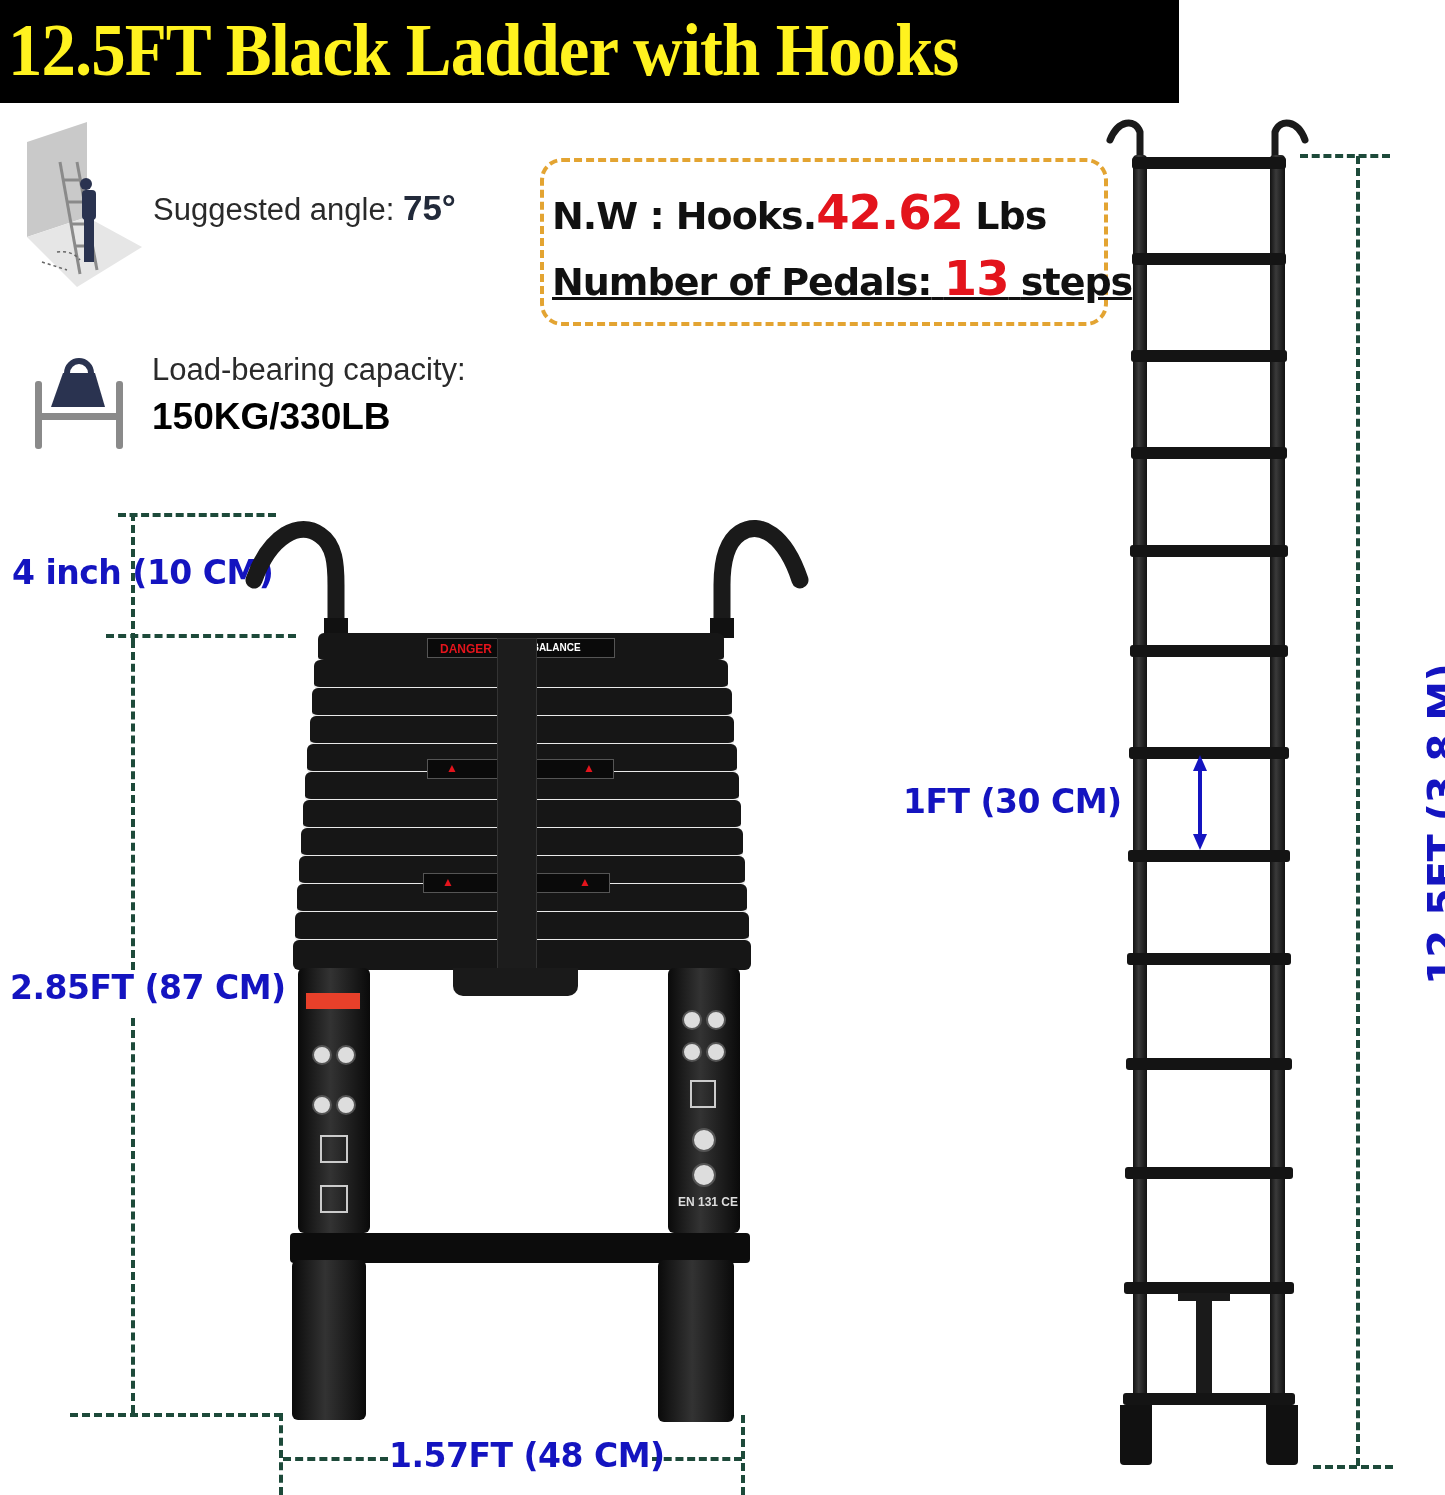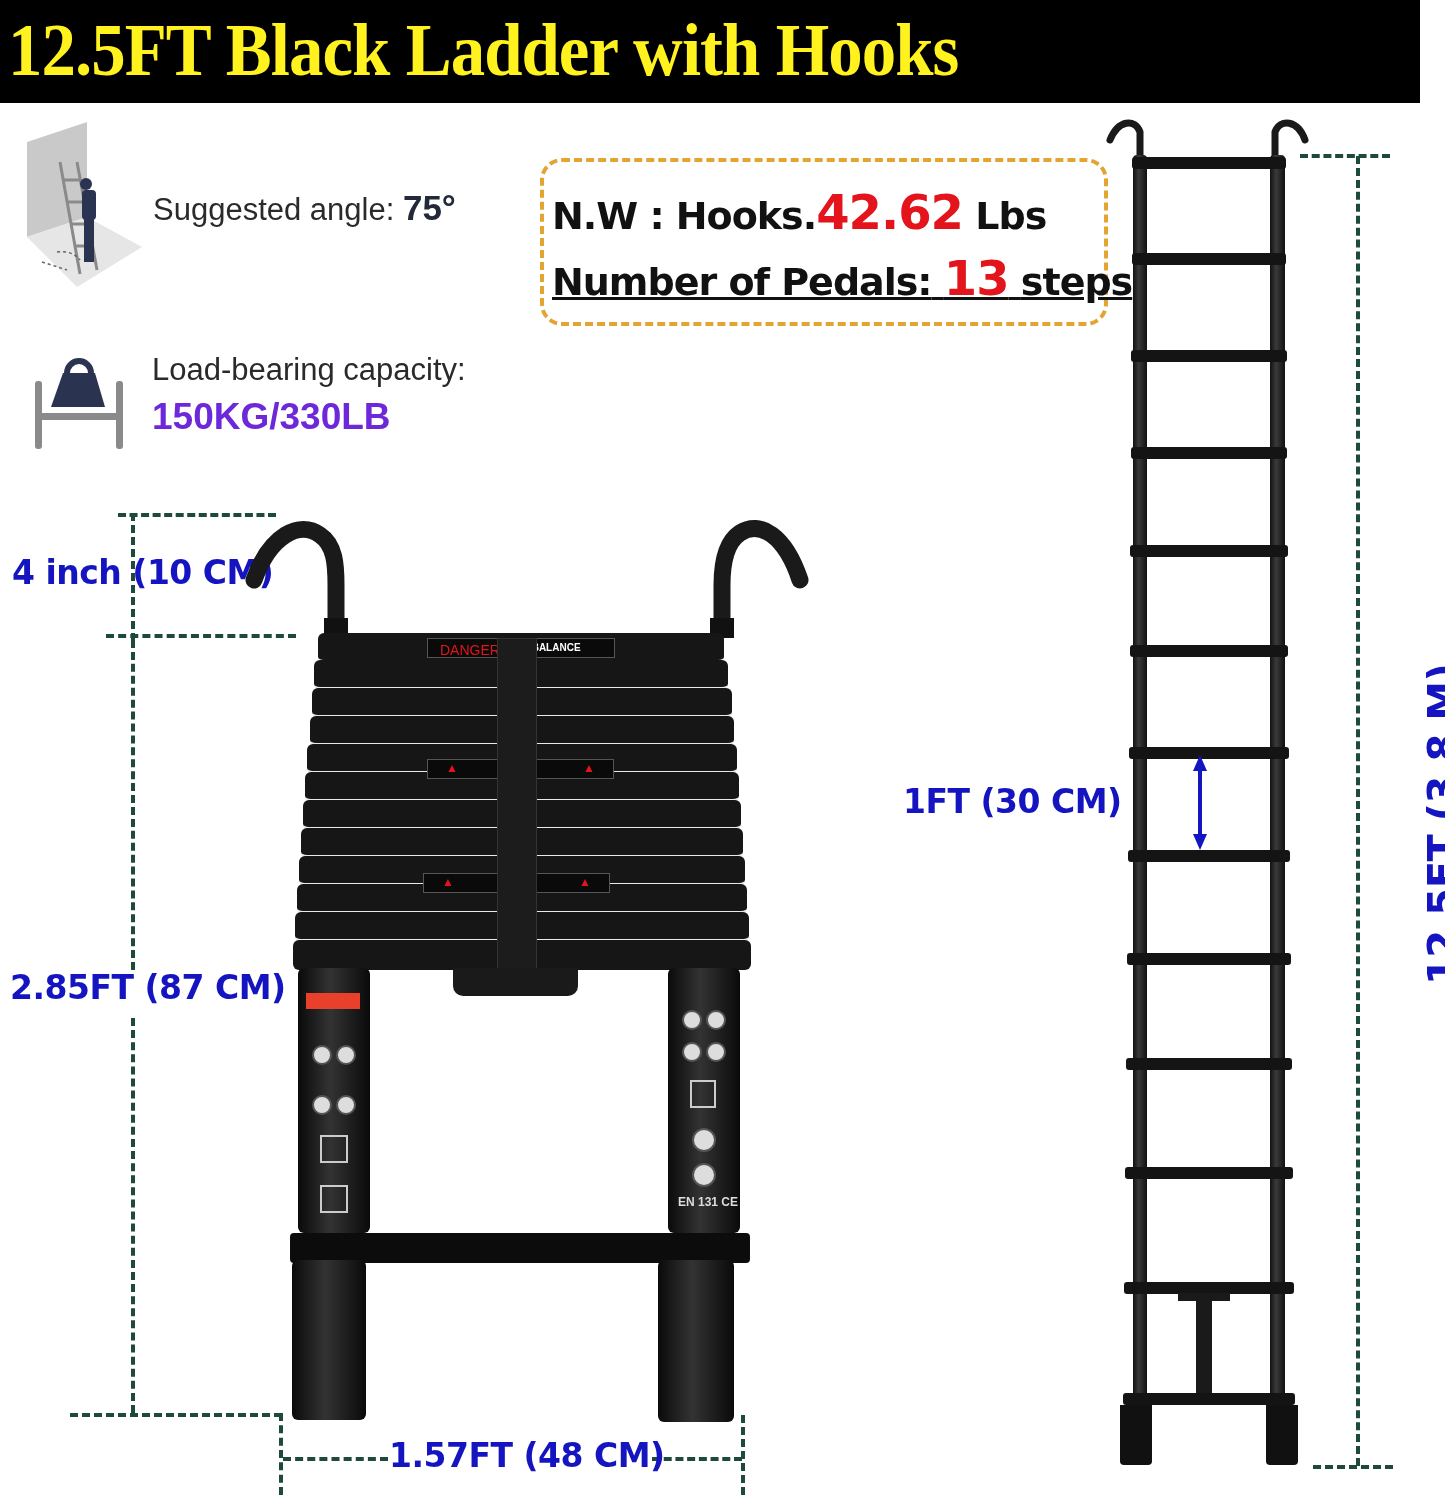--- a/index.html
+++ b/index.html
@@ -1,25 +1,25 @@
 <!DOCTYPE html>
 <html><head>
 <meta charset="utf-8">
 <style>
   html, body { margin:0; padding:0; }
   body { width:1445px; height:1495px; position:relative; background:#ffffff; overflow:hidden;
          font-family:"Liberation Sans", sans-serif; }
   .abs { position:absolute; }
-  .title-bar { left:0; top:0; width:1420px; height:103px; background:#000; }
+  .title-bar { left:0; top:0; width:1179px; height:103px; background:#000; }
   .title-text { left:8px; top:4px; font-family:"Liberation Serif", serif; font-weight:bold;
                 font-size:74px; color:#fff21f; letter-spacing:-1px; white-space:nowrap;
                 transform:scaleX(0.93); transform-origin:left top; line-height:92px; }
   .spec-label { font-size:31px; color:#2a2a2a; white-space:nowrap; }
   .spec-strong { font-weight:bold; color:#222a3a; }
-  .spec-big { font-size:37px; font-weight:bold; color:#6d28d9; white-space:nowrap; }
+  .spec-big { font-size:37px; font-weight:bold; color:#000000; white-space:nowrap; }
   .info-box { left:540px; top:158px; width:568px; height:168px; border:4px dashed #e3a432;
               border-radius:22px; box-sizing:border-box; }
   .info-line { font-size:38px; font-weight:bold; color:#111; white-space:nowrap; font-family:"DejaVu Sans", sans-serif; letter-spacing:-1px; }
   .red { color:#e3141c; font-size:48px; }
   .dim { color:#1414c0; font-weight:bold; font-size:33px; white-space:nowrap; font-family:"DejaVu Sans", sans-serif; letter-spacing:-0.5px; }
   .dash-h { height:0; border-top:4px dashed #1d4a3a; }
   .dash-v { width:0; border-left:4px dashed #1d4a3a; }
   .rail { background:linear-gradient(90deg,#111 0%,#3a3a3a 40%,#111 100%); border-radius:4px; }
   .rung { background:#141414; border-radius:3px; }
   .collar { background:#0c0c0c; border-radius:4px; }
@@ -111,21 +111,21 @@
   <div class="abs folded-rung" style="left:67px;top:239px;width:430px;height:30px;"></div>
   <div class="abs folded-rung" style="left:65px;top:267px;width:434px;height:30px;"></div>
   <div class="abs folded-rung" style="left:63px;top:295px;width:438px;height:30px;"></div>
   <div class="abs folded-rung" style="left:61px;top:323px;width:442px;height:30px;"></div>
   <div class="abs folded-rung" style="left:59px;top:351px;width:446px;height:30px;"></div>
   <div class="abs folded-rung" style="left:57px;top:379px;width:450px;height:30px;"></div>
   <div class="abs folded-rung" style="left:55px;top:407px;width:454px;height:30px;"></div>
   <div class="abs folded-rung" style="left:53px;top:435px;width:458px;height:30px;border-bottom:none;"></div>
 
   <div class="abs sticker" style="left:187px;top:133px;width:186px;height:18px;">
-    <span style="position:absolute;left:12px;top:3px;font-size:14px;color:#e3141c;font-weight:normal;">DANGER</span>
+    <span style="position:absolute;left:12px;top:3px;font-size:12px;color:#e3141c;font-weight:bold;">DANGER</span>
     <span style="position:absolute;left:72px;top:3px;font-size:10px;color:#fff;font-weight:bold;">YOUR BALANCE</span>
   </div>
   <div class="abs sticker" style="left:187px;top:254px;width:185px;height:18px;">
     <span style="position:absolute;left:18px;top:1px;color:#e3141c;font-size:12px;">▲</span>
     <span style="position:absolute;right:18px;top:1px;color:#e3141c;font-size:12px;">▲</span>
   </div>
   <div class="abs sticker" style="left:183px;top:368px;width:185px;height:18px;">
     <span style="position:absolute;left:18px;top:1px;color:#e3141c;font-size:12px;">▲</span>
     <span style="position:absolute;right:18px;top:1px;color:#e3141c;font-size:12px;">▲</span>
   </div>

